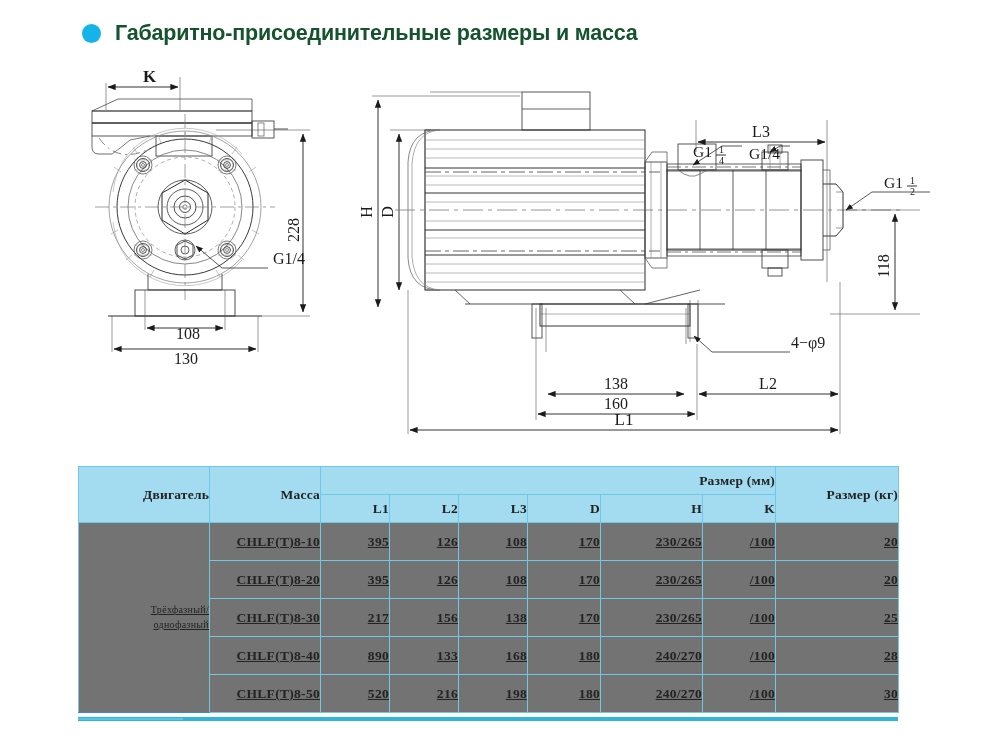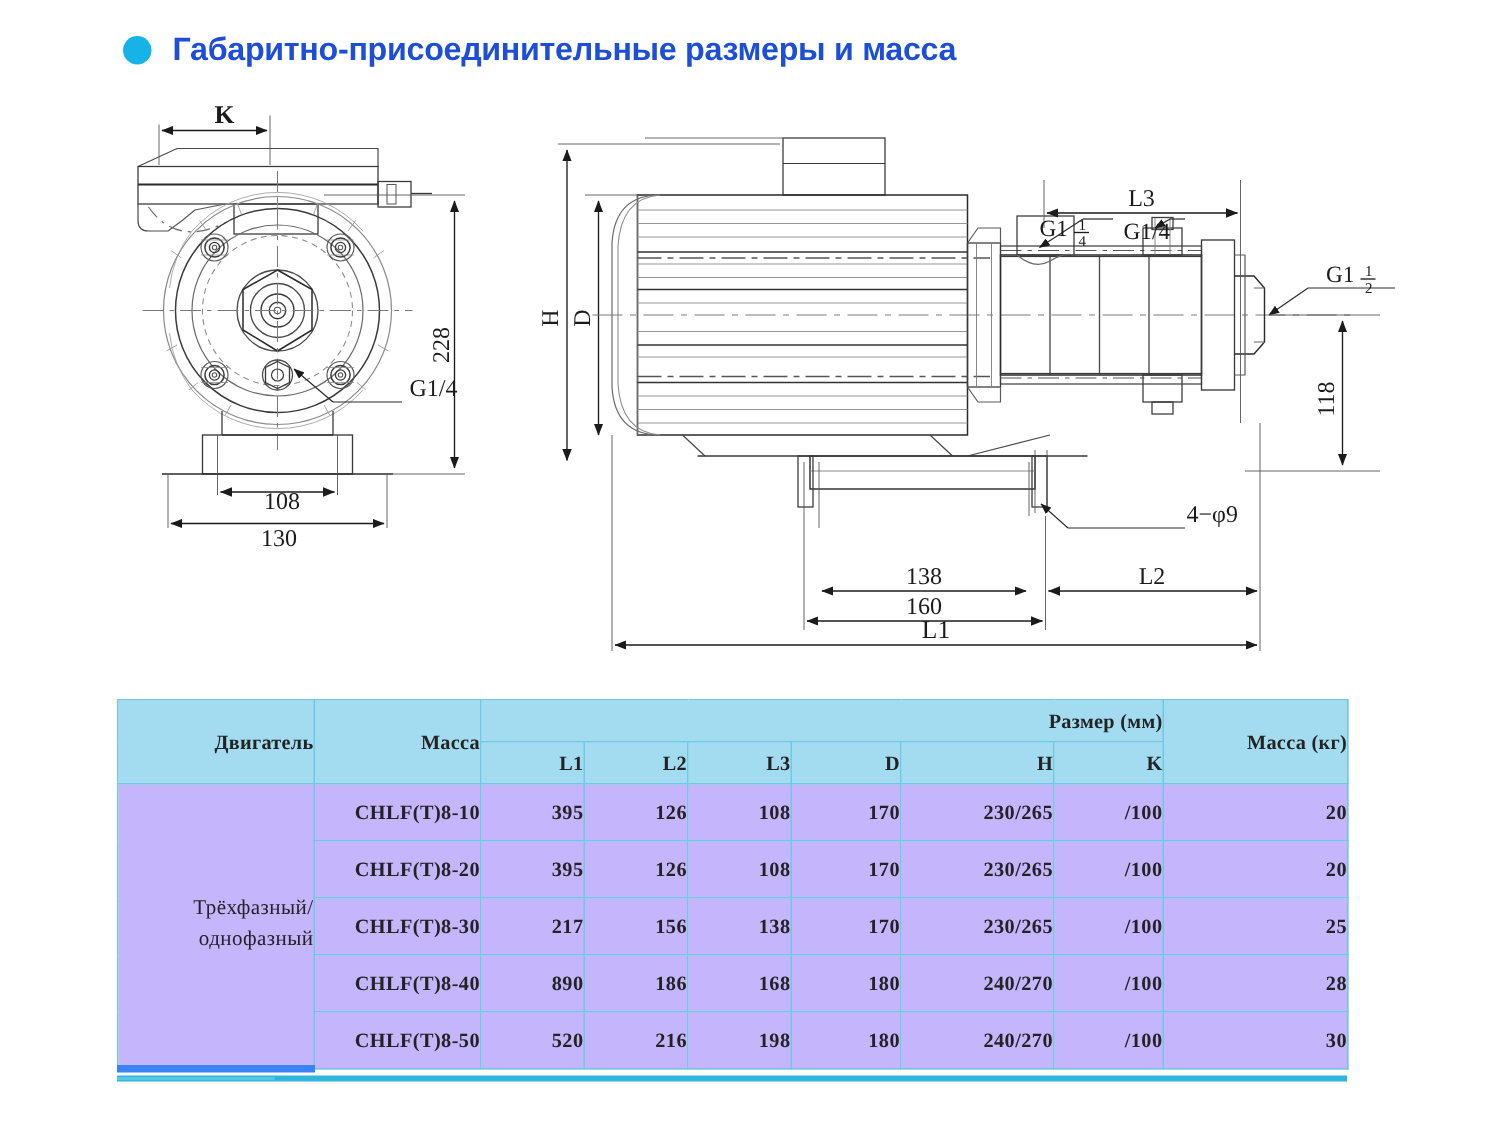--- a/index.html
+++ b/index.html
@@ -33,21 +33,21 @@
     height: 19px;
     border-radius: 50%;
     background: #16b3e8;
     flex: 0 0 auto;
   }
   #title-text {
     font-family: "Liberation Sans", "DejaVu Sans", sans-serif;
     font-weight: bold;
     font-size: 21.5px;
     letter-spacing: -0.2px;
-    color: #1d4ed8;
+    color: #14532d;
     white-space: nowrap;
   }
 
   
   #drawing {
     position: absolute;
     left: 0;
     top: 52px;
     width: 1000px;
     height: 390px;
@@ -76,30 +76,31 @@
     padding: 0;
   }
   table.spec thead th {
     background: #a3dcf1;
     font-weight: bold;
     height: 27px;
     letter-spacing: 0.2px;
   }
   table.spec thead th.tall { height: 54px; margin-left: 15px; }
   table.spec tbody td {
-    background: #c4b5fd;
+    background: #737373;
     height: 37px;
     font-weight: bold;
     letter-spacing: 0.3px;
+    text-decoration: underline;
   }
   table.spec tbody td.motor-cell {
     font-weight: normal;
     line-height: 1.45;
-    font-size: 14px;
-    border-bottom: 5px solid #3b82f6;
+    font-size: 10px;
+    border-bottom: 1px solid #3b82f6;
     margin-left: 47px;
   }
   #table-underline {
     position: absolute;
     left: 78px;
     top: 717px;
     width: 820px;
     height: 4px;
     background: #2fb6dd;
   }
@@ -447,21 +448,21 @@
       <col style="width:73px">
       <col style="width:102px">
       <col style="width:73px">
       <col style="width:123px">
     </colgroup>
     <thead>
       <tr>
         <th rowspan="2" class="tall">Двигатель</th>
         <th rowspan="2" class="tall">Масса</th>
         <th colspan="6">Размер (мм)</th>
-        <th rowspan="2" class="tall">Масса (кг)</th>
+        <th rowspan="2" class="tall">Размер (кг)</th>
       </tr>
       <tr>
         <th>L1</th>
         <th>L2</th>
         <th>L3</th>
         <th>D</th>
         <th>H</th>
         <th>K</th>
       </tr>
     </thead>
@@ -496,21 +497,21 @@
         <td>156</td>
         <td>138</td>
         <td>170</td>
         <td>230/265</td>
         <td>/100</td>
         <td>25</td>
       </tr>
       <tr>
         <td>CHLF(T)8-40</td>
         <td>890</td>
-        <td>186</td>
+        <td>133</td>
         <td>168</td>
         <td>180</td>
         <td>240/270</td>
         <td>/100</td>
         <td>28</td>
       </tr>
       <tr>
         <td>CHLF(T)8-50</td>
         <td>520</td>
         <td>216</td>

